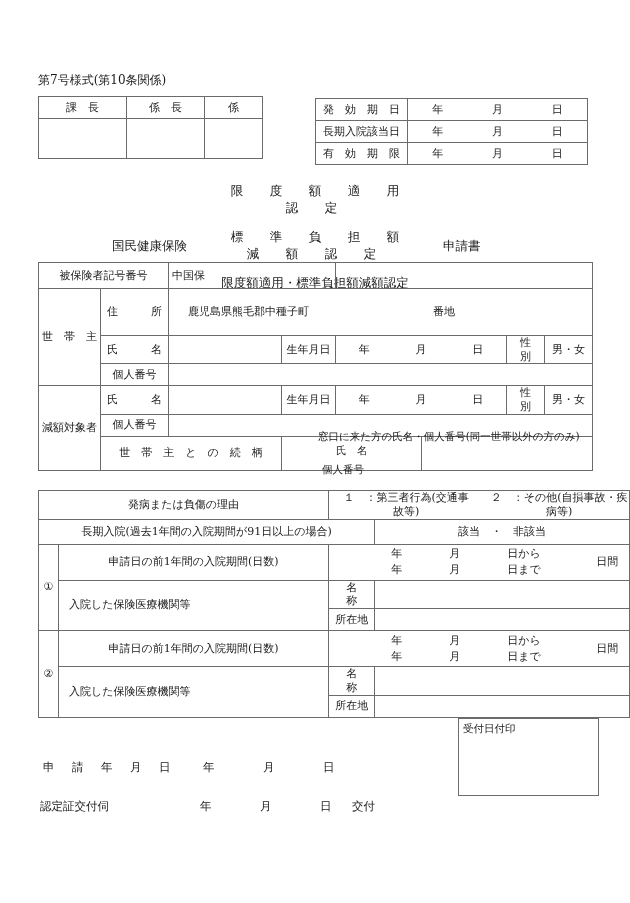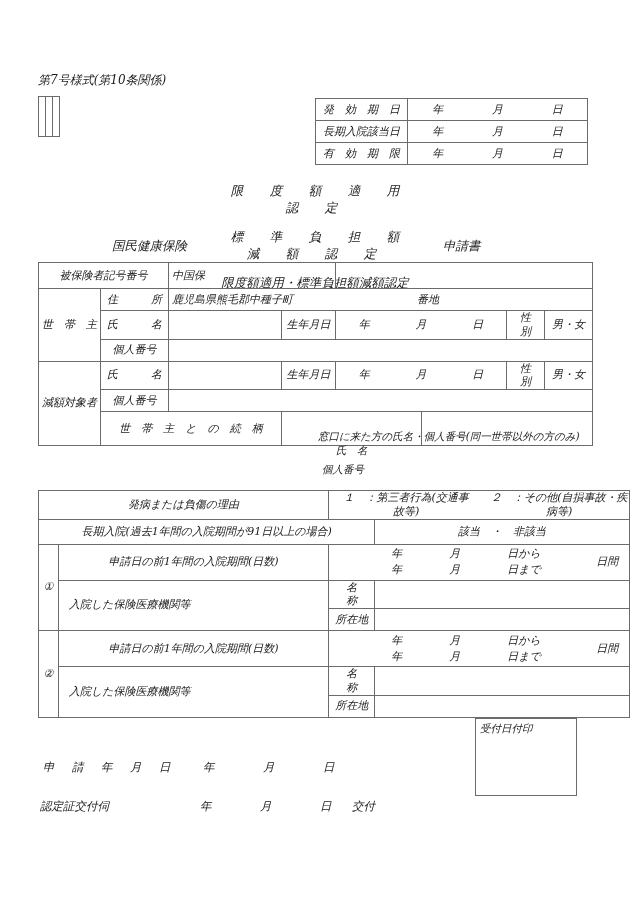--- a/index.html
+++ b/index.html
@@ -5,21 +5,21 @@
   html,body{margin:0;padding:0;}
   body{
     width:630px;height:903px;
     background:#ffffff;
     font-family:"DejaVu Serif","Liberation Serif",serif;
     color:#1a1a1a;
     position:relative;
     overflow:hidden;
   }
   .page{position:absolute;left:0;top:0;width:630px;height:903px;}
-  .abs{position:absolute;font-style:italic;}
+  .abs{position:absolute;}
   
   table.frm{border-collapse:collapse;table-layout:fixed;}
   table.frm td{
     border:1px solid #6b6b6b;
     font-size:11px;
     line-height:1.25;
     padding:0 3px;
     vertical-align:middle;
     height:22px;
     box-sizing:border-box;
@@ -37,36 +37,41 @@
   .t-row{display:flex;justify-content:center;align-items:center;gap:16px;}
   .t-left{width:150px;text-align:right;padding-right:12px;font-size:12.5px;}
   .t-mid{width:200px;text-align:center;font-size:12.5px;}
   .t-right{width:150px;text-align:left;padding-left:12px;font-size:12.5px;}
   .wide{letter-spacing:7px;padding-left:7px;}
   
   #insured-table{left:38px;top:262px;}
   #reason-table{left:38px;top:490px;}
   #bottom-left{left:40px;top:760px;}
   #receipt-box{
-    left:458px;top:718px;width:102px;height:78px;
-    border:1px solid #6b6b6b;box-sizing:border-box;margin-left:17px;
+    left:458px;top:718px;width:141px;height:78px;
+    border:1px solid #6b6b6b;box-sizing:border-box;
   }
   #receipt-box .lbl{font-size:10.5px;padding:3px 0 0 4px;}
   .dateline{font-size:11.5px;}
   .note-out{font-size:10.5px;line-height:1.3;}
 </style>
 </head>
 <body>
 
 <div class="page">
 
   <div class="abs" id="form-no">第7号様式(第10条関係)</div>
 
   <table class="frm abs" id="approval-table">
     <tbody>
+        <tr>
+      <td class="c" style="width:88px;">課　長</td>
+      <td class="c" style="width:78px;">係　長</td>
+      <td class="c" style="width:58px;">係</td>
+    </tr>
     <tr>
       <td style="height:40px;"></td>
       <td style="height:40px;"></td>
       <td style="height:40px;"></td>
     </tr>
   </tbody>
     </table>
 
   <table class="frm abs" id="validity-table">
     <tbody>
@@ -126,21 +131,21 @@
     <tbody>
         <tr>
       <td colspan="2" class="c" style="width:130px;height:26px;">被保険者記号番号</td>
       <td colspan="3" class="l" style="width:167px;">中国保</td>
       <td colspan="4" class="nb" style="width:257px;"></td>
     </tr>
 
     <tr>
       <td rowspan="3" class="c" style="width:62px;">世　帯　主</td>
       <td class="c" style="width:68px;">住　　　所</td>
-      <td colspan="7" class="l" style="padding:0;">
+      <td colspan="7" class="l" style="padding:16px;">
         <div style="display:flex;align-items:center;">
           <span style="padding-left:3px;">鹿児島県熊毛郡中種子町</span>
           <span style="margin-left:124px;">番地</span>
         </div>
       </td>
     </tr>
 
     <tr>
       <td class="c">氏　　　名</td>
       <td colspan="2" style="width:113px;"></td>

